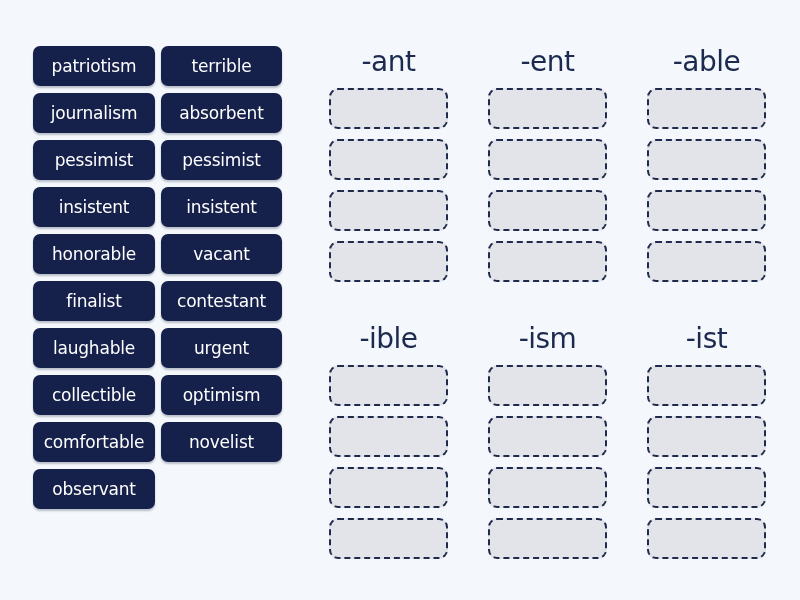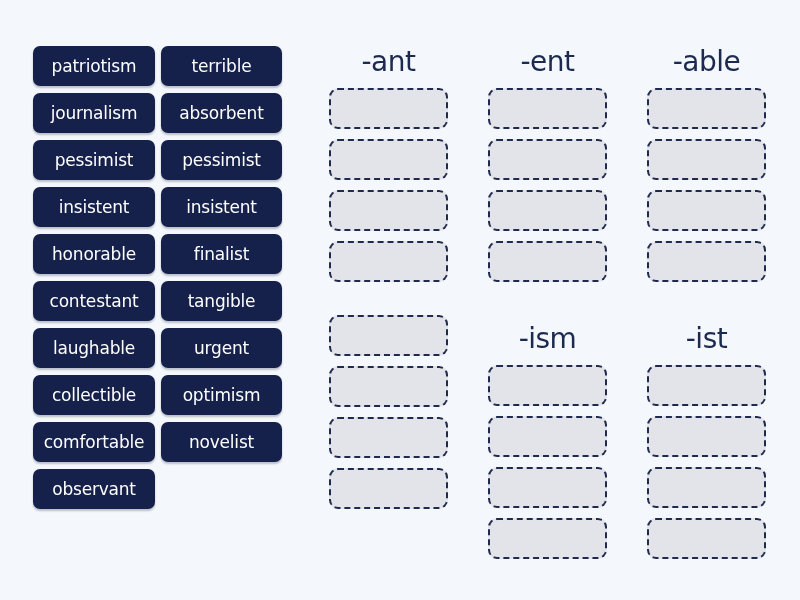--- a/index.html
+++ b/index.html
@@ -91,23 +91,23 @@
   <div class="word-bank">
       <div class="tile">patriotism</div>
       <div class="tile">terrible</div>
       <div class="tile">journalism</div>
       <div class="tile">absorbent</div>
       <div class="tile">pessimist</div>
       <div class="tile">pessimist</div>
       <div class="tile">insistent</div>
       <div class="tile">insistent</div>
       <div class="tile">honorable</div>
+      <div class="tile">vacant</div>
       <div class="tile">finalist</div>
       <div class="tile">contestant</div>
-      <div class="tile">tangible</div>
       <div class="tile">laughable</div>
       <div class="tile">urgent</div>
       <div class="tile">collectible</div>
       <div class="tile">optimism</div>
       <div class="tile">comfortable</div>
       <div class="tile">novelist</div>
       <div class="tile">observant</div>
     </div>
   <div class="category-area">
       <div class="category">
@@ -131,20 +131,21 @@
       <div class="category">
         <div class="category-header">-able</div>
         <div class="slots">
           <div class="slot"></div>
           <div class="slot"></div>
           <div class="slot"></div>
           <div class="slot"></div>
         </div>
       </div>
       <div class="category">
+        <div class="category-header">-ible</div>
         <div class="slots">
           <div class="slot"></div>
           <div class="slot"></div>
           <div class="slot"></div>
           <div class="slot"></div>
         </div>
       </div>
       <div class="category">
         <div class="category-header">-ism</div>
         <div class="slots">

